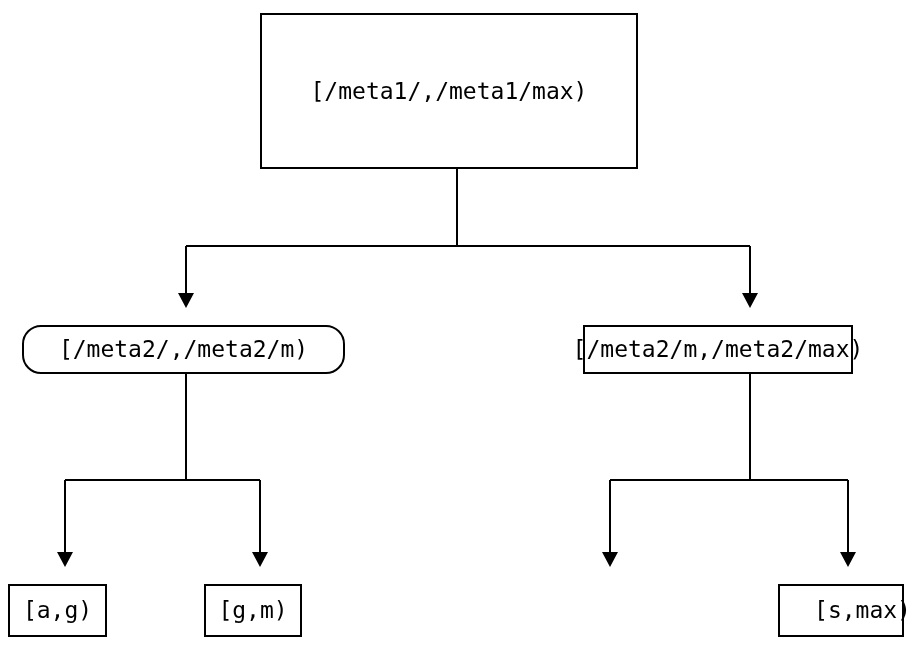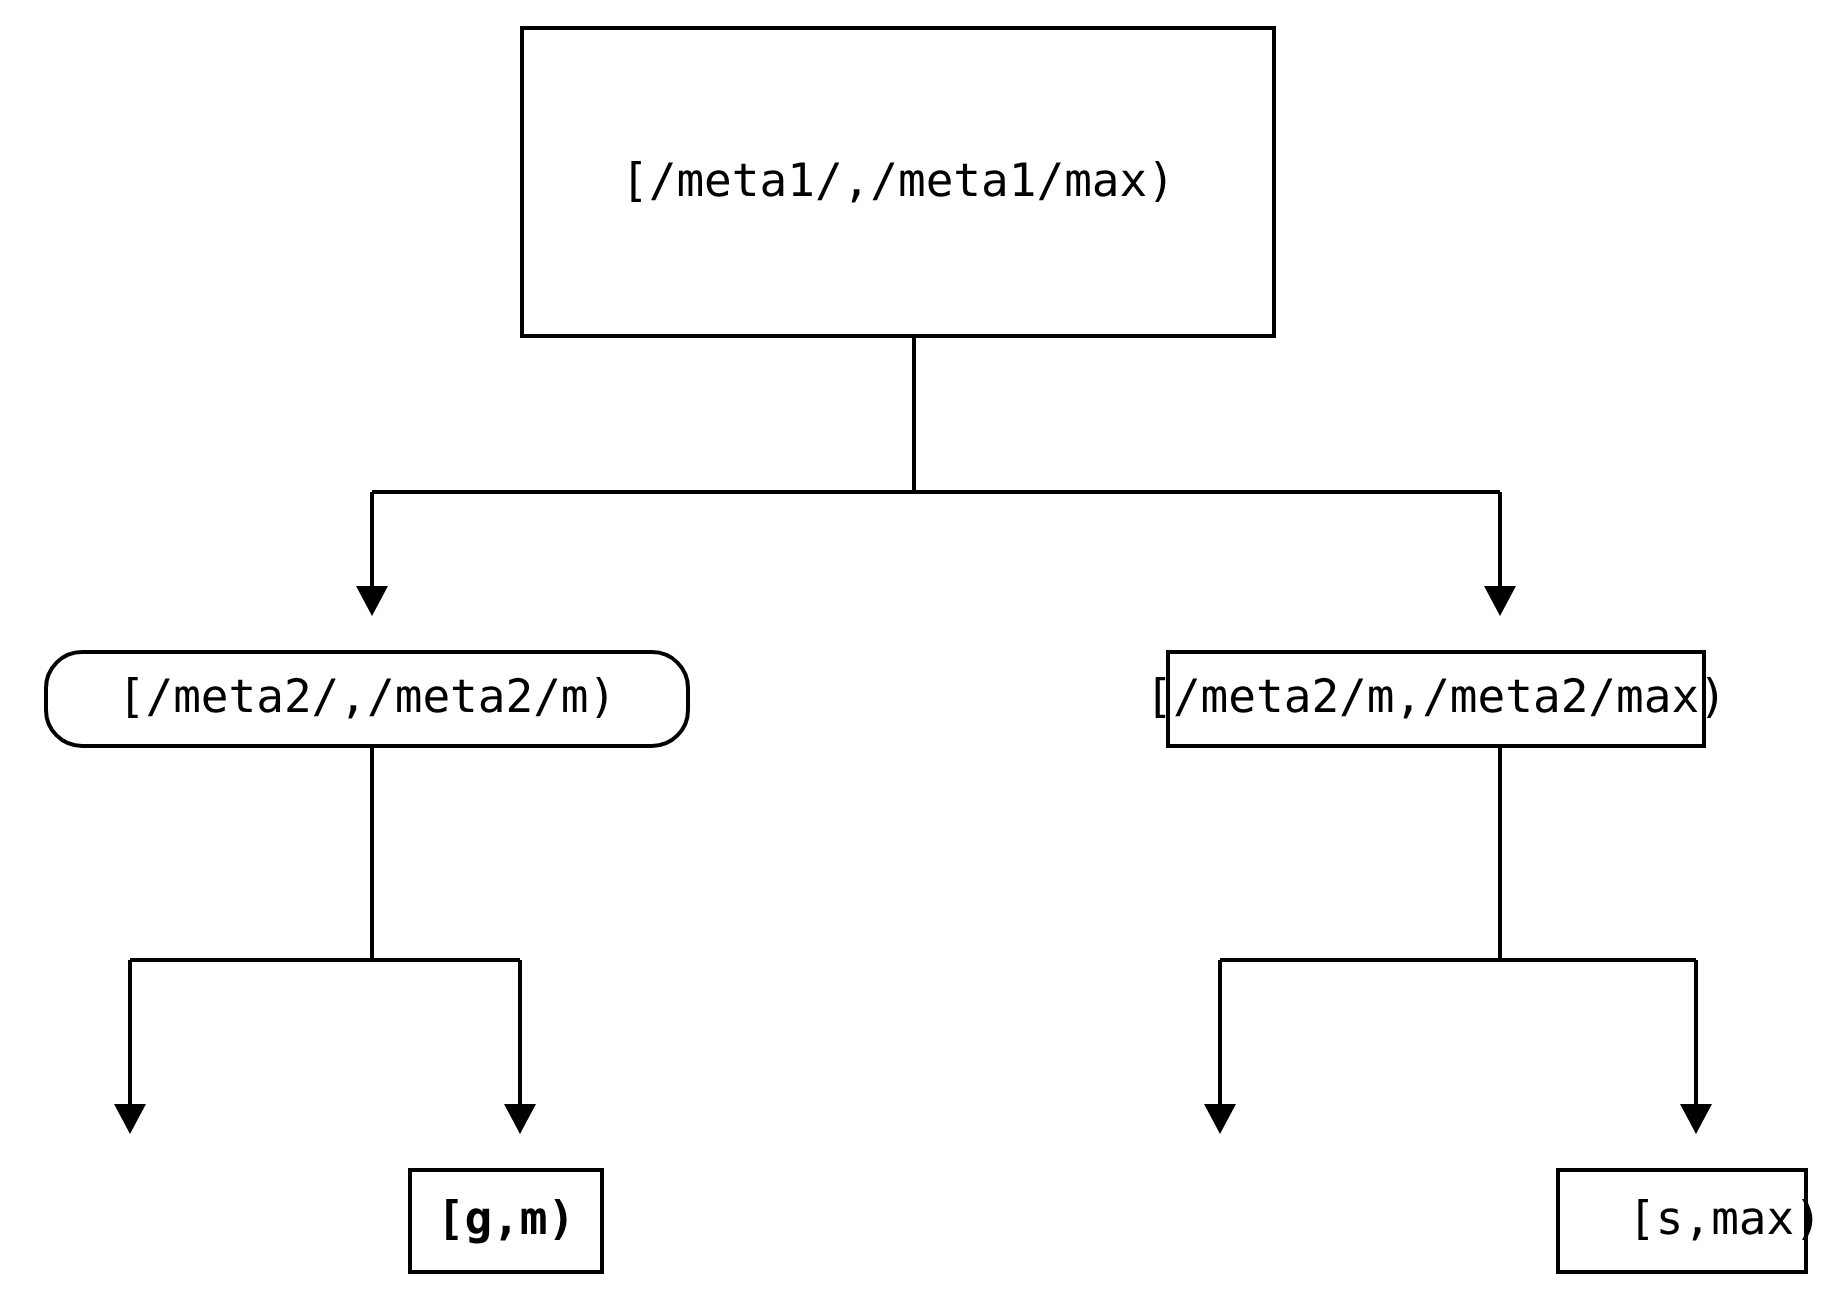--- a/index.html
+++ b/index.html
@@ -41,21 +41,21 @@
     align-items: center;
     justify-content: center;
     font-size: 23px;
     line-height: 1;
     white-space: nowrap;
   }
   .node-root      { left: 260px; top: 13px;  width: 378px; height: 156px; }
   .node-l2-left   { left: 22px;  top: 325px; width: 323px; height: 49px; border-radius: 19px; }
   .node-l2-right  { left: 571px; top: 325px; width: 270px; height: 49px; margin-left: 12px; }
   .node-leaf-ag   { left: 8px;   top: 584px; width: 99px;  height: 53px; }
-  .node-leaf-gm   { left: 204px; top: 584px; width: 98px;  height: 53px; font-weight: bold; }
+  .node-leaf-gm   { left: 204px; top: 584px; width: 98px;  height: 53px; }
   .node-leaf-ms   { left: 554px; top: 584px; width: 99px;  height: 53px; }
   .node-leaf-smax { left: 778px; top: 584px; width: 126px; height: 53px; padding-left: 43px; }
 </style>
 </head>
 <body>
 
 <div class="canvas">
 
   <svg class="edges" width="912" height="652" viewBox="0 0 912 652" aria-hidden="true">
 
@@ -110,20 +110,23 @@
   </div>
 
   <div class="node node-l2-left">
     <span>[/meta2/,/meta2/m)</span>
   </div>
 
   <div class="node node-l2-right">
     <span>[/meta2/m,/meta2/max)</span>
   </div>
 
+  <div class="node node-leaf-ag">
+    <span>[a,g)</span>
+  </div>
 
   <div class="node node-leaf-gm">
     <span>[g,m)</span>
   </div>
 
 
   <div class="node node-leaf-smax">
     <span>[s,max)</span>
   </div>
 

